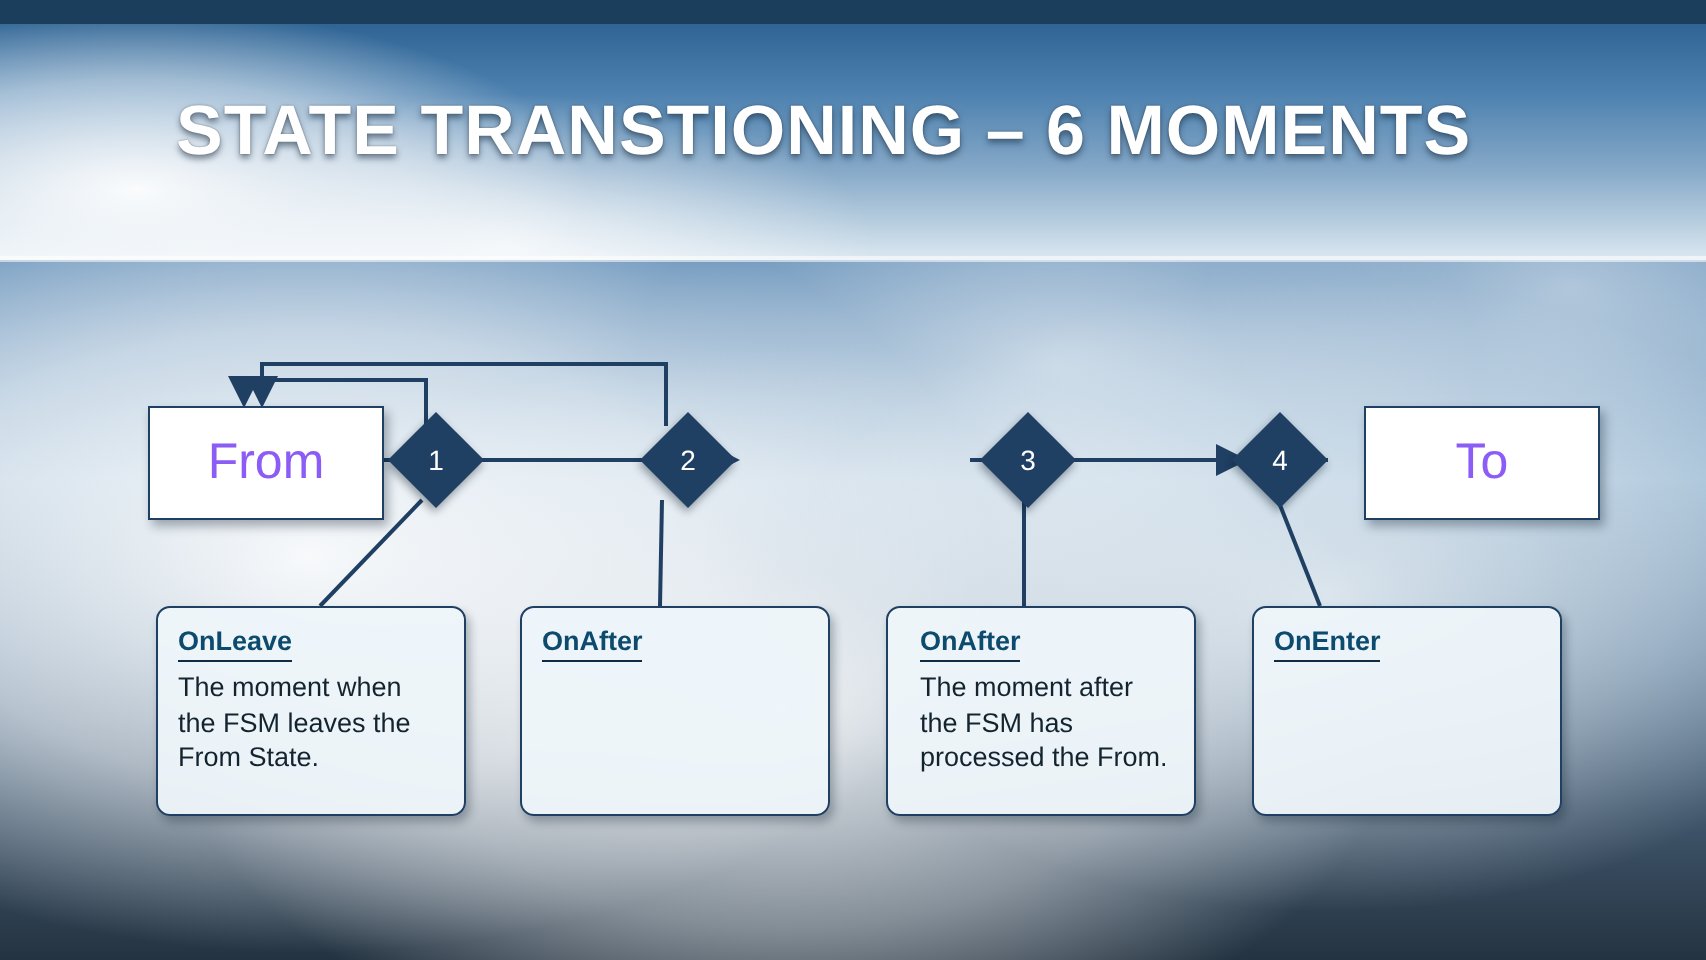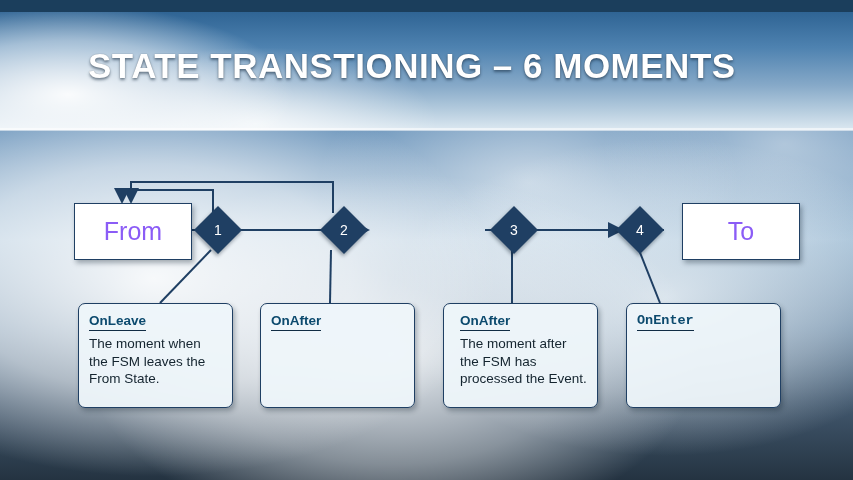--- a/index.html
+++ b/index.html
@@ -86,21 +86,21 @@
     color:#14242f;font-size:13.5px;line-height:1.32;
   }
   .note .nt{
     display:inline-block;font-weight:bold;color:#0c4a6e;
     border-bottom:1px solid #102c44;margin-bottom:4px;
   }
   .note .nb{display:block;}
   .n1{left:78px;top:303px;height:105px;}
   .n2{left:260px;top:303px;height:105px;}
   .n3{left:443px;top:303px;height:105px;padding-left:16px;}
-  .n4{left:626px;top:303px;height:105px;font-family:Liberation Mono, monospace;}
+  .n4{left:626px;top:303px;height:105px;}
 </style>
 </head>
 <body>
 
 <div class="slide">
 
   <div class="top-strip"></div>
   <div class="title-band"></div>
   <div class="band-edge"></div>
 
@@ -162,20 +162,20 @@
 
     <div class="note n1">
       <span class="nt">OnLeave</span>
       <span class="nb">The moment when the FSM leaves the From State.</span>
     </div>
     <div class="note n2">
       <span class="nt">OnAfter</span>
     </div>
     <div class="note n3">
       <span class="nt">OnAfter</span>
-      <span class="nb">The moment after the FSM has processed the Event.</span>
+      <span class="nb">The moment after the FSM has processed the From.</span>
     </div>
     <div class="note n4">
       <span class="nt">OnEnter</span>
     </div>
 
   </div>
 </div>
 
 </body></html>

